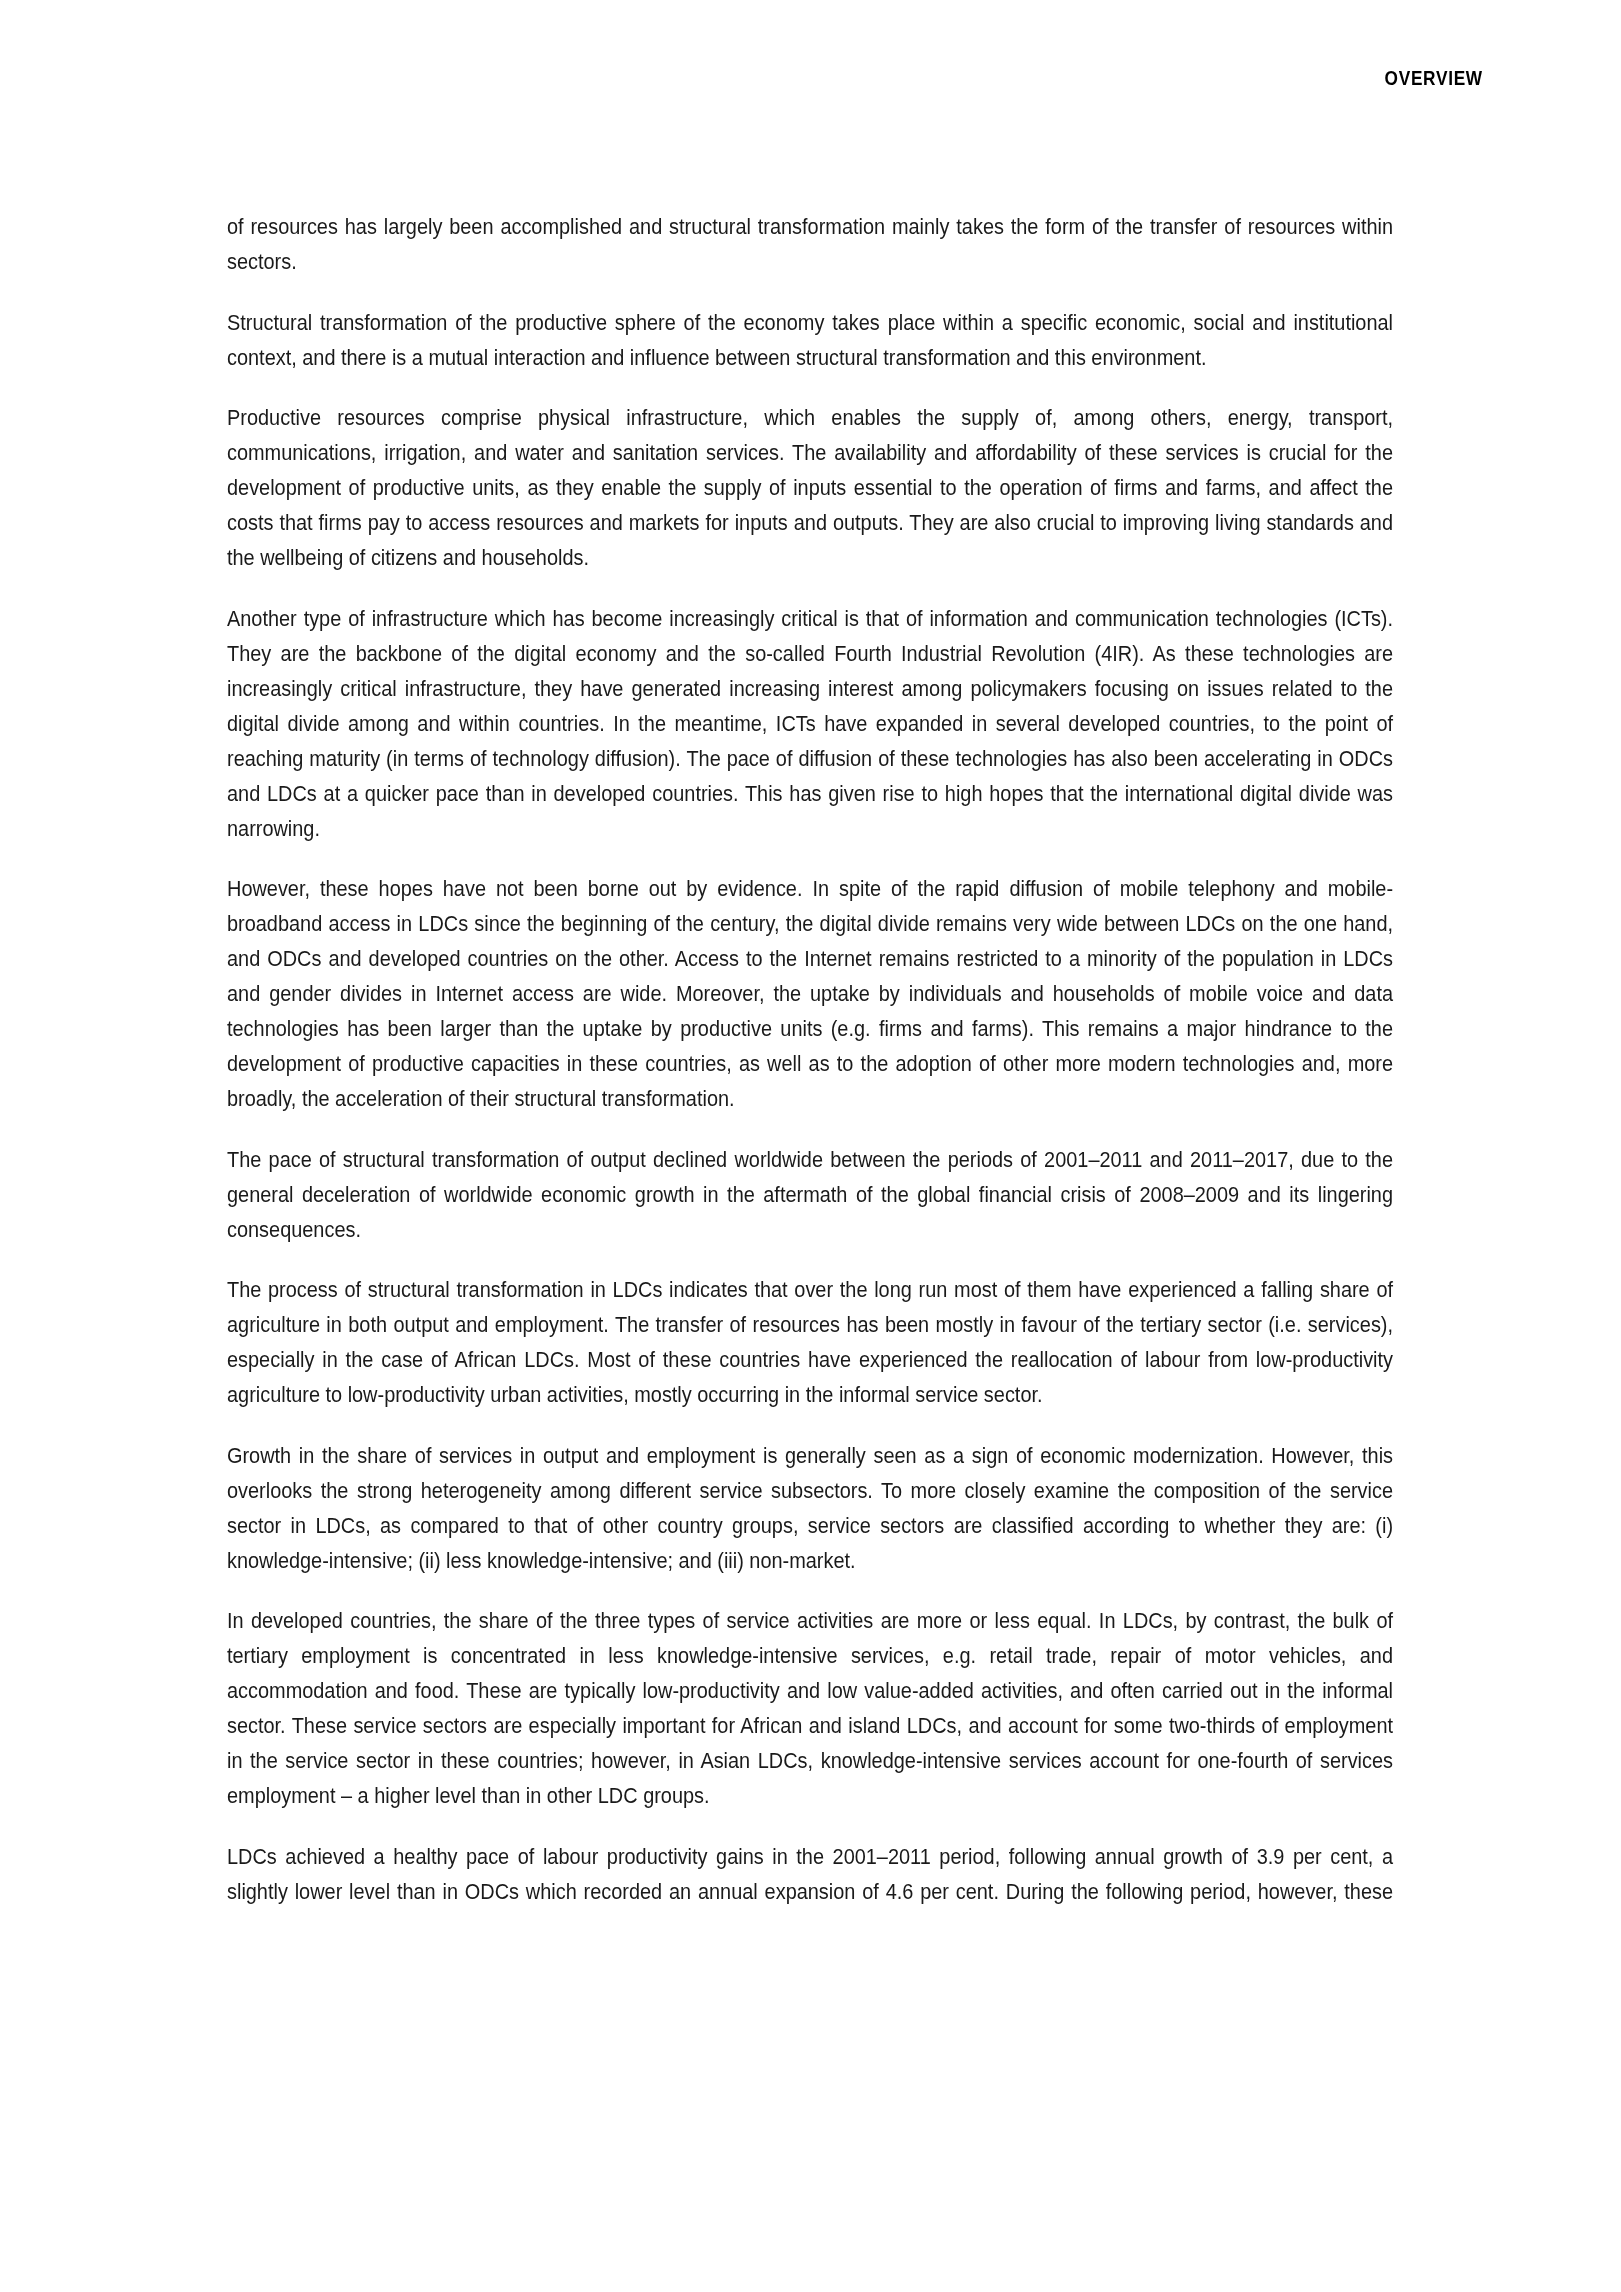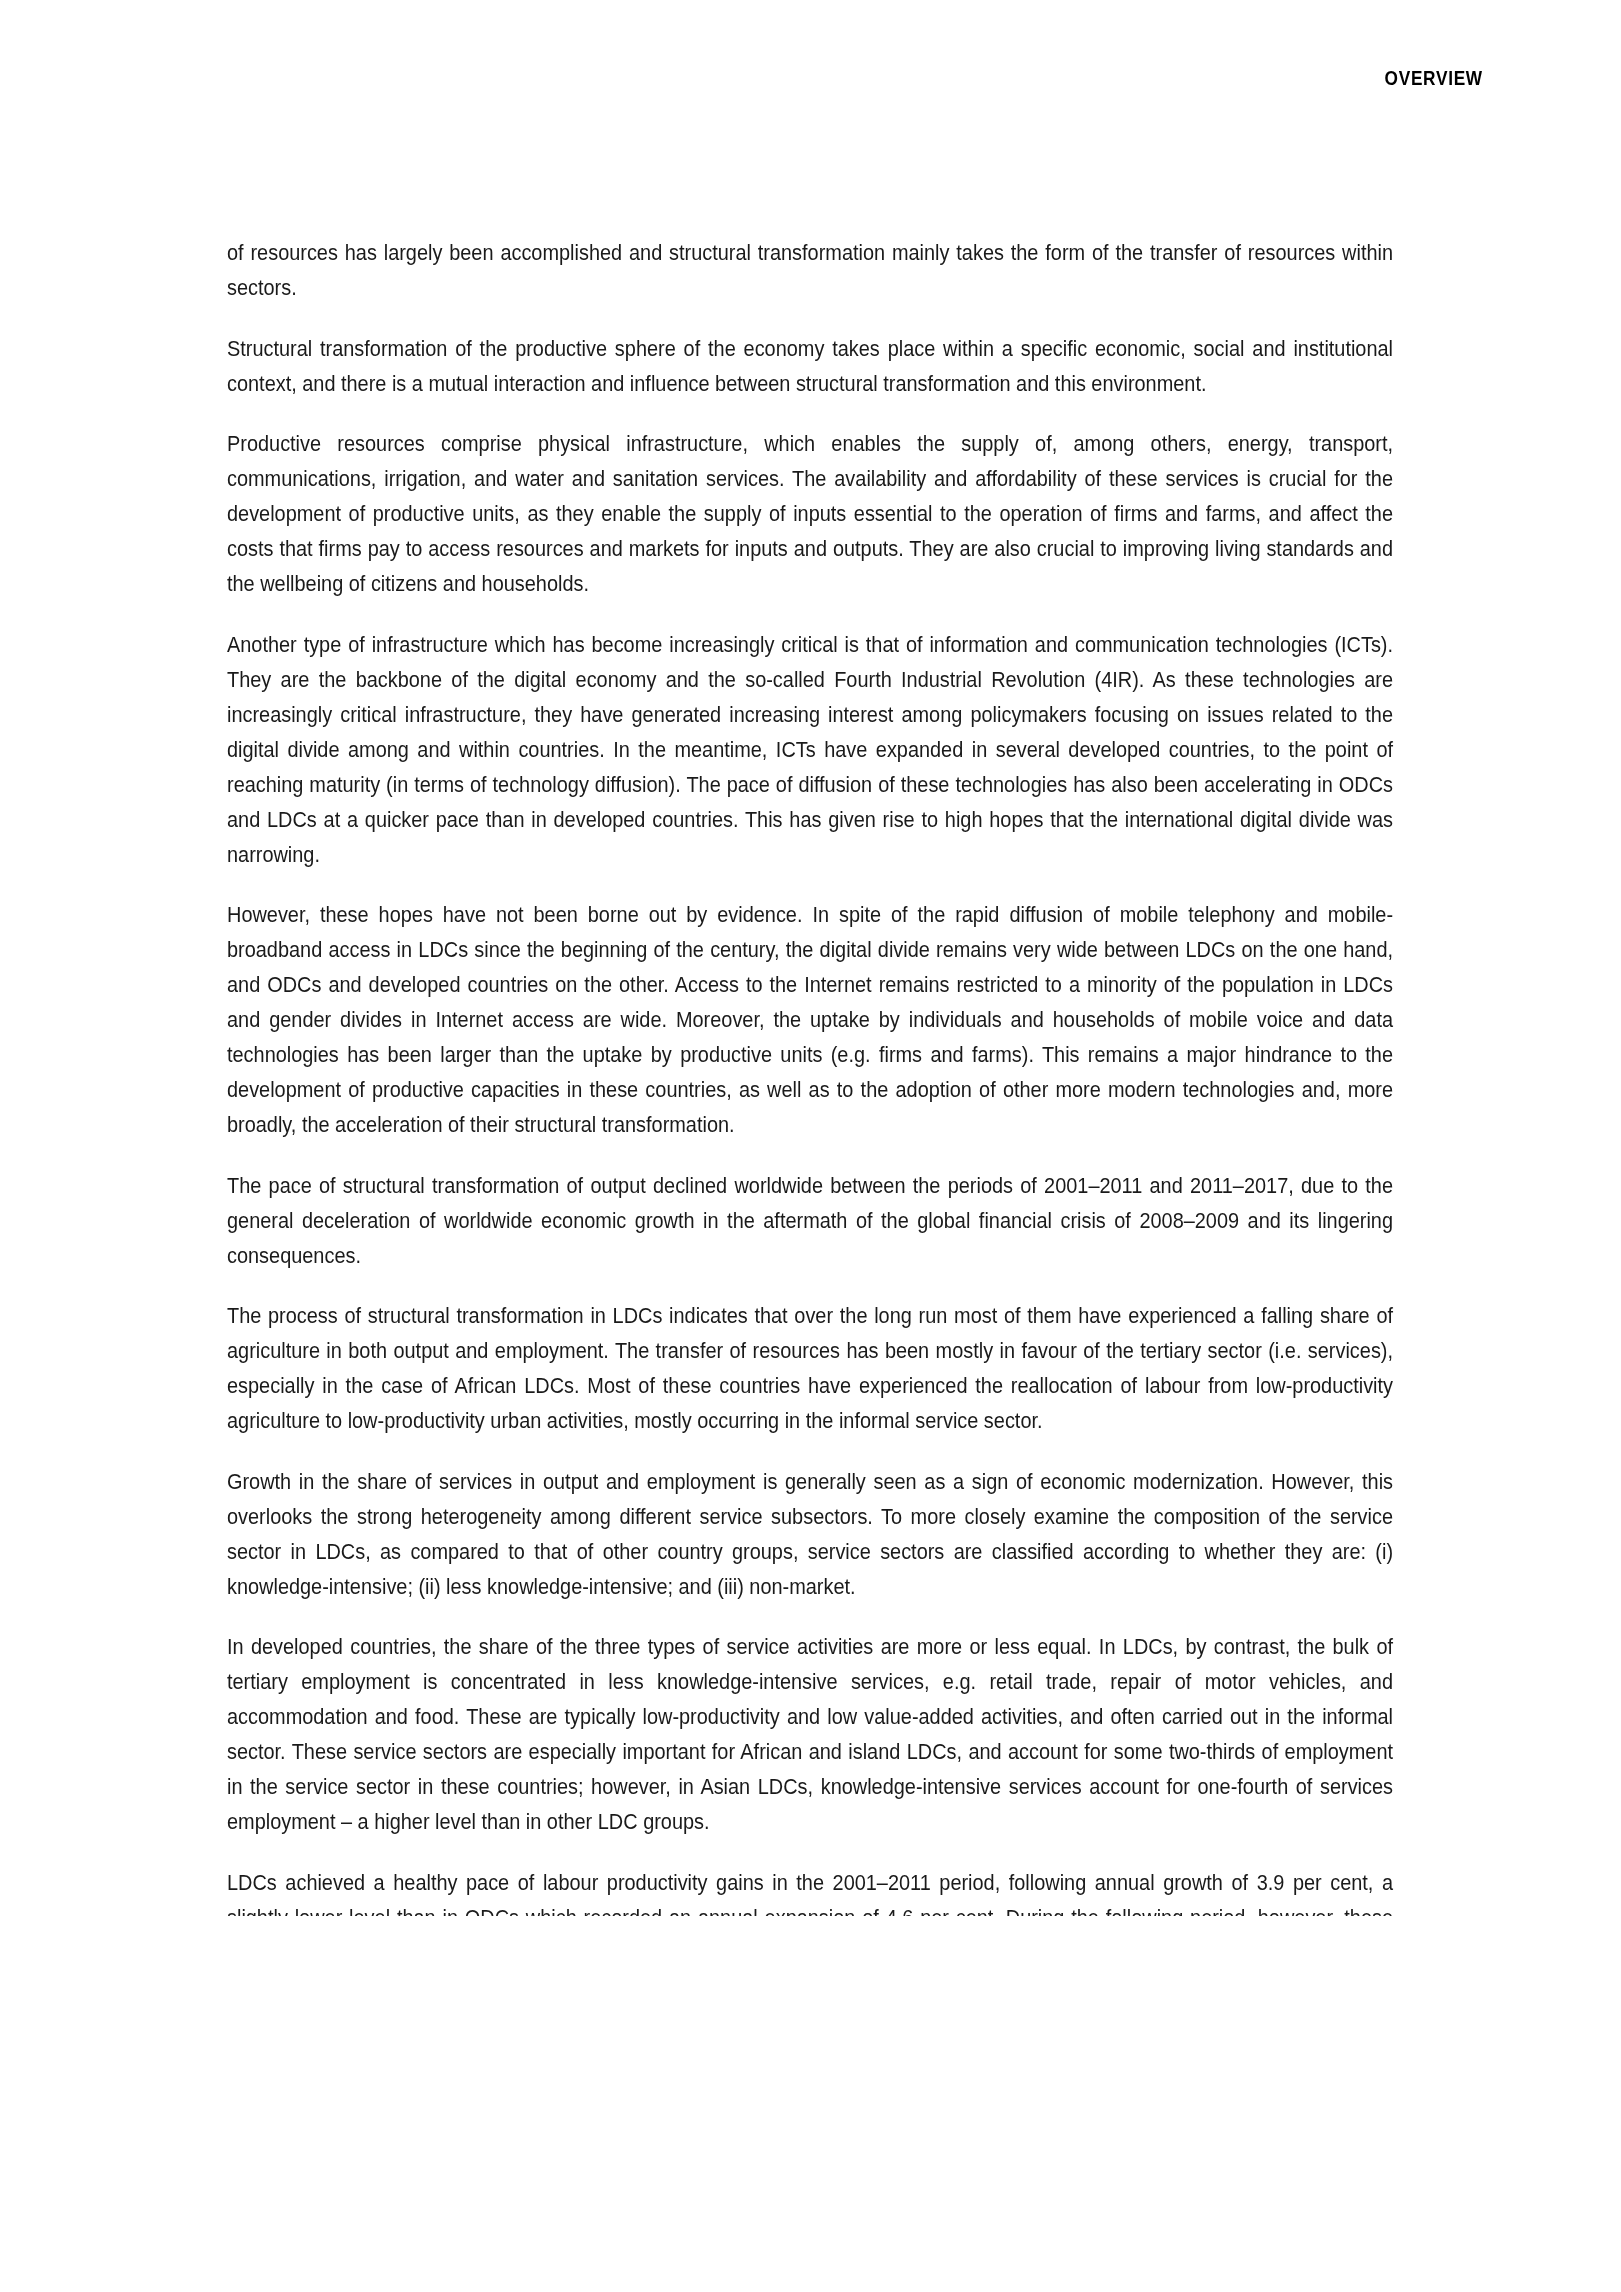--- a/index.html
+++ b/index.html
@@ -30,21 +30,21 @@
     font-weight: bold;
     font-size: 19.6px;
     letter-spacing: 0.8px;
     color: #000000;
     transform: scaleX(0.88);
     transform-origin: right center;
   }
   .content {
     position: absolute;
     left: 227px;
-    top: 235px;
+    top: 209px;
     width: 1166px;
   }
   p.para {
     margin: 0 0 25.5px 0;
     font-family: "Liberation Sans", sans-serif;
     font-size: 22px;
     line-height: 35px;
     color: #1a1a1a;
     text-align: justify;
     text-justify: inter-word;

